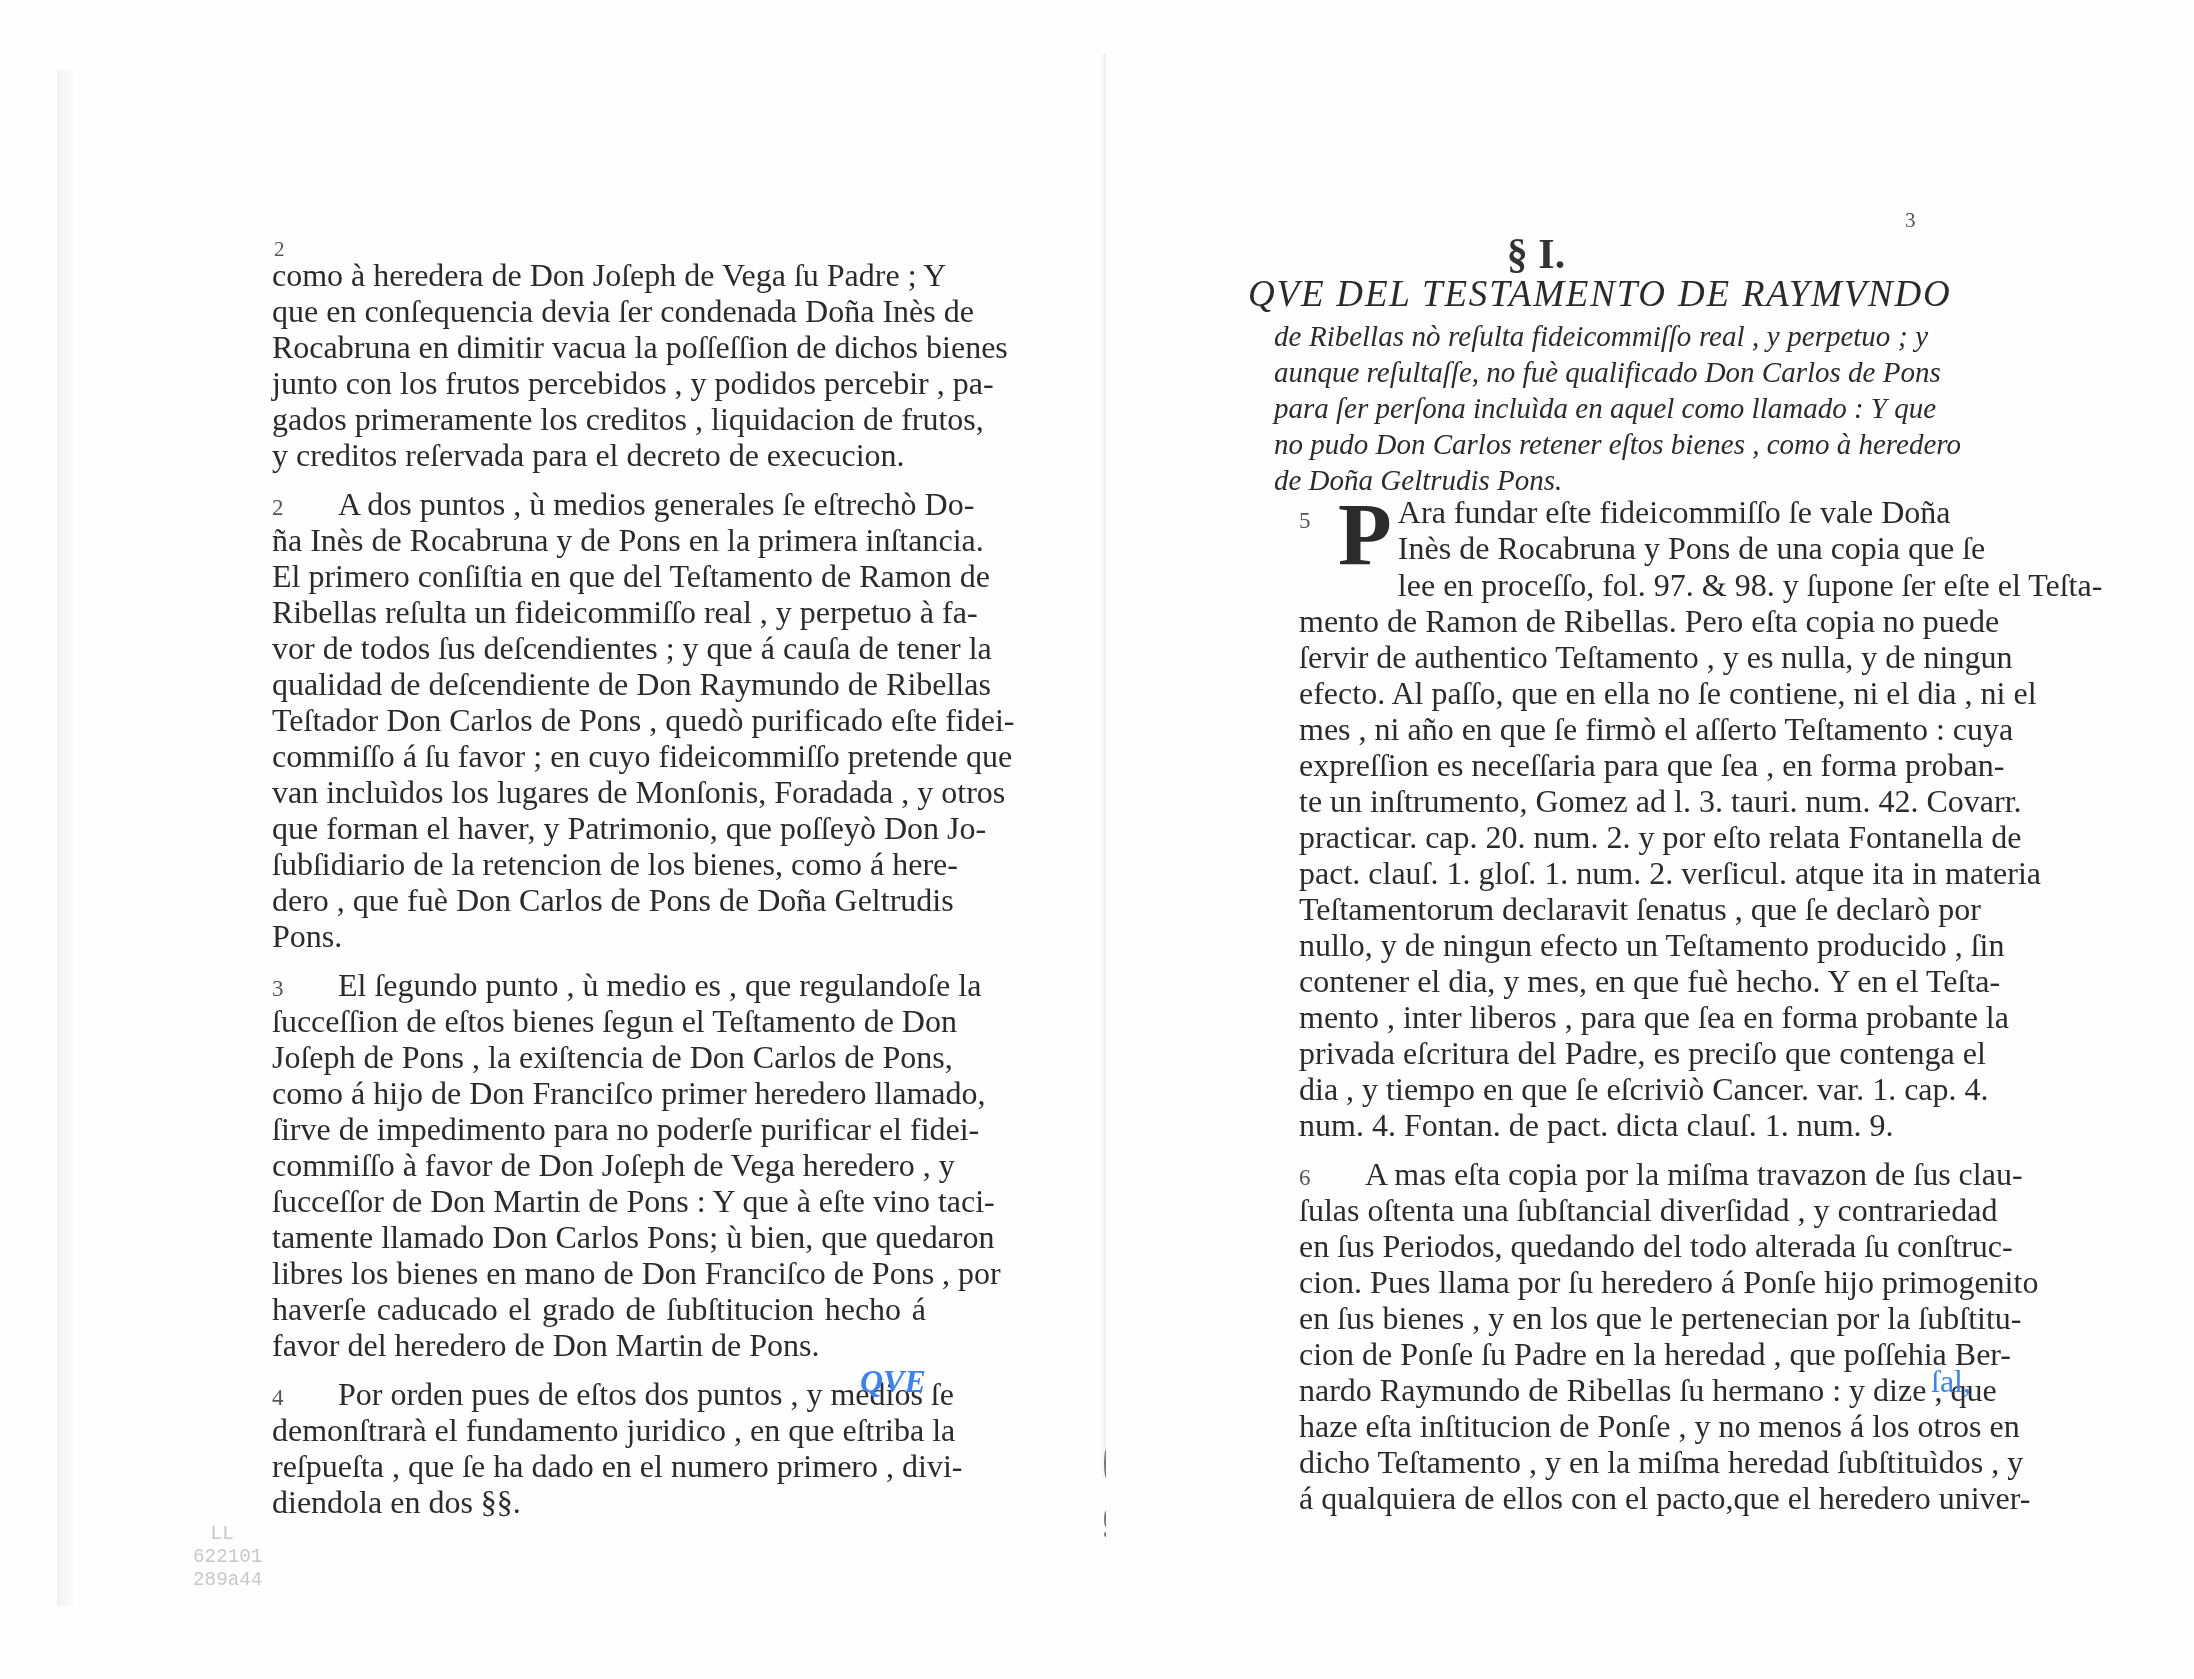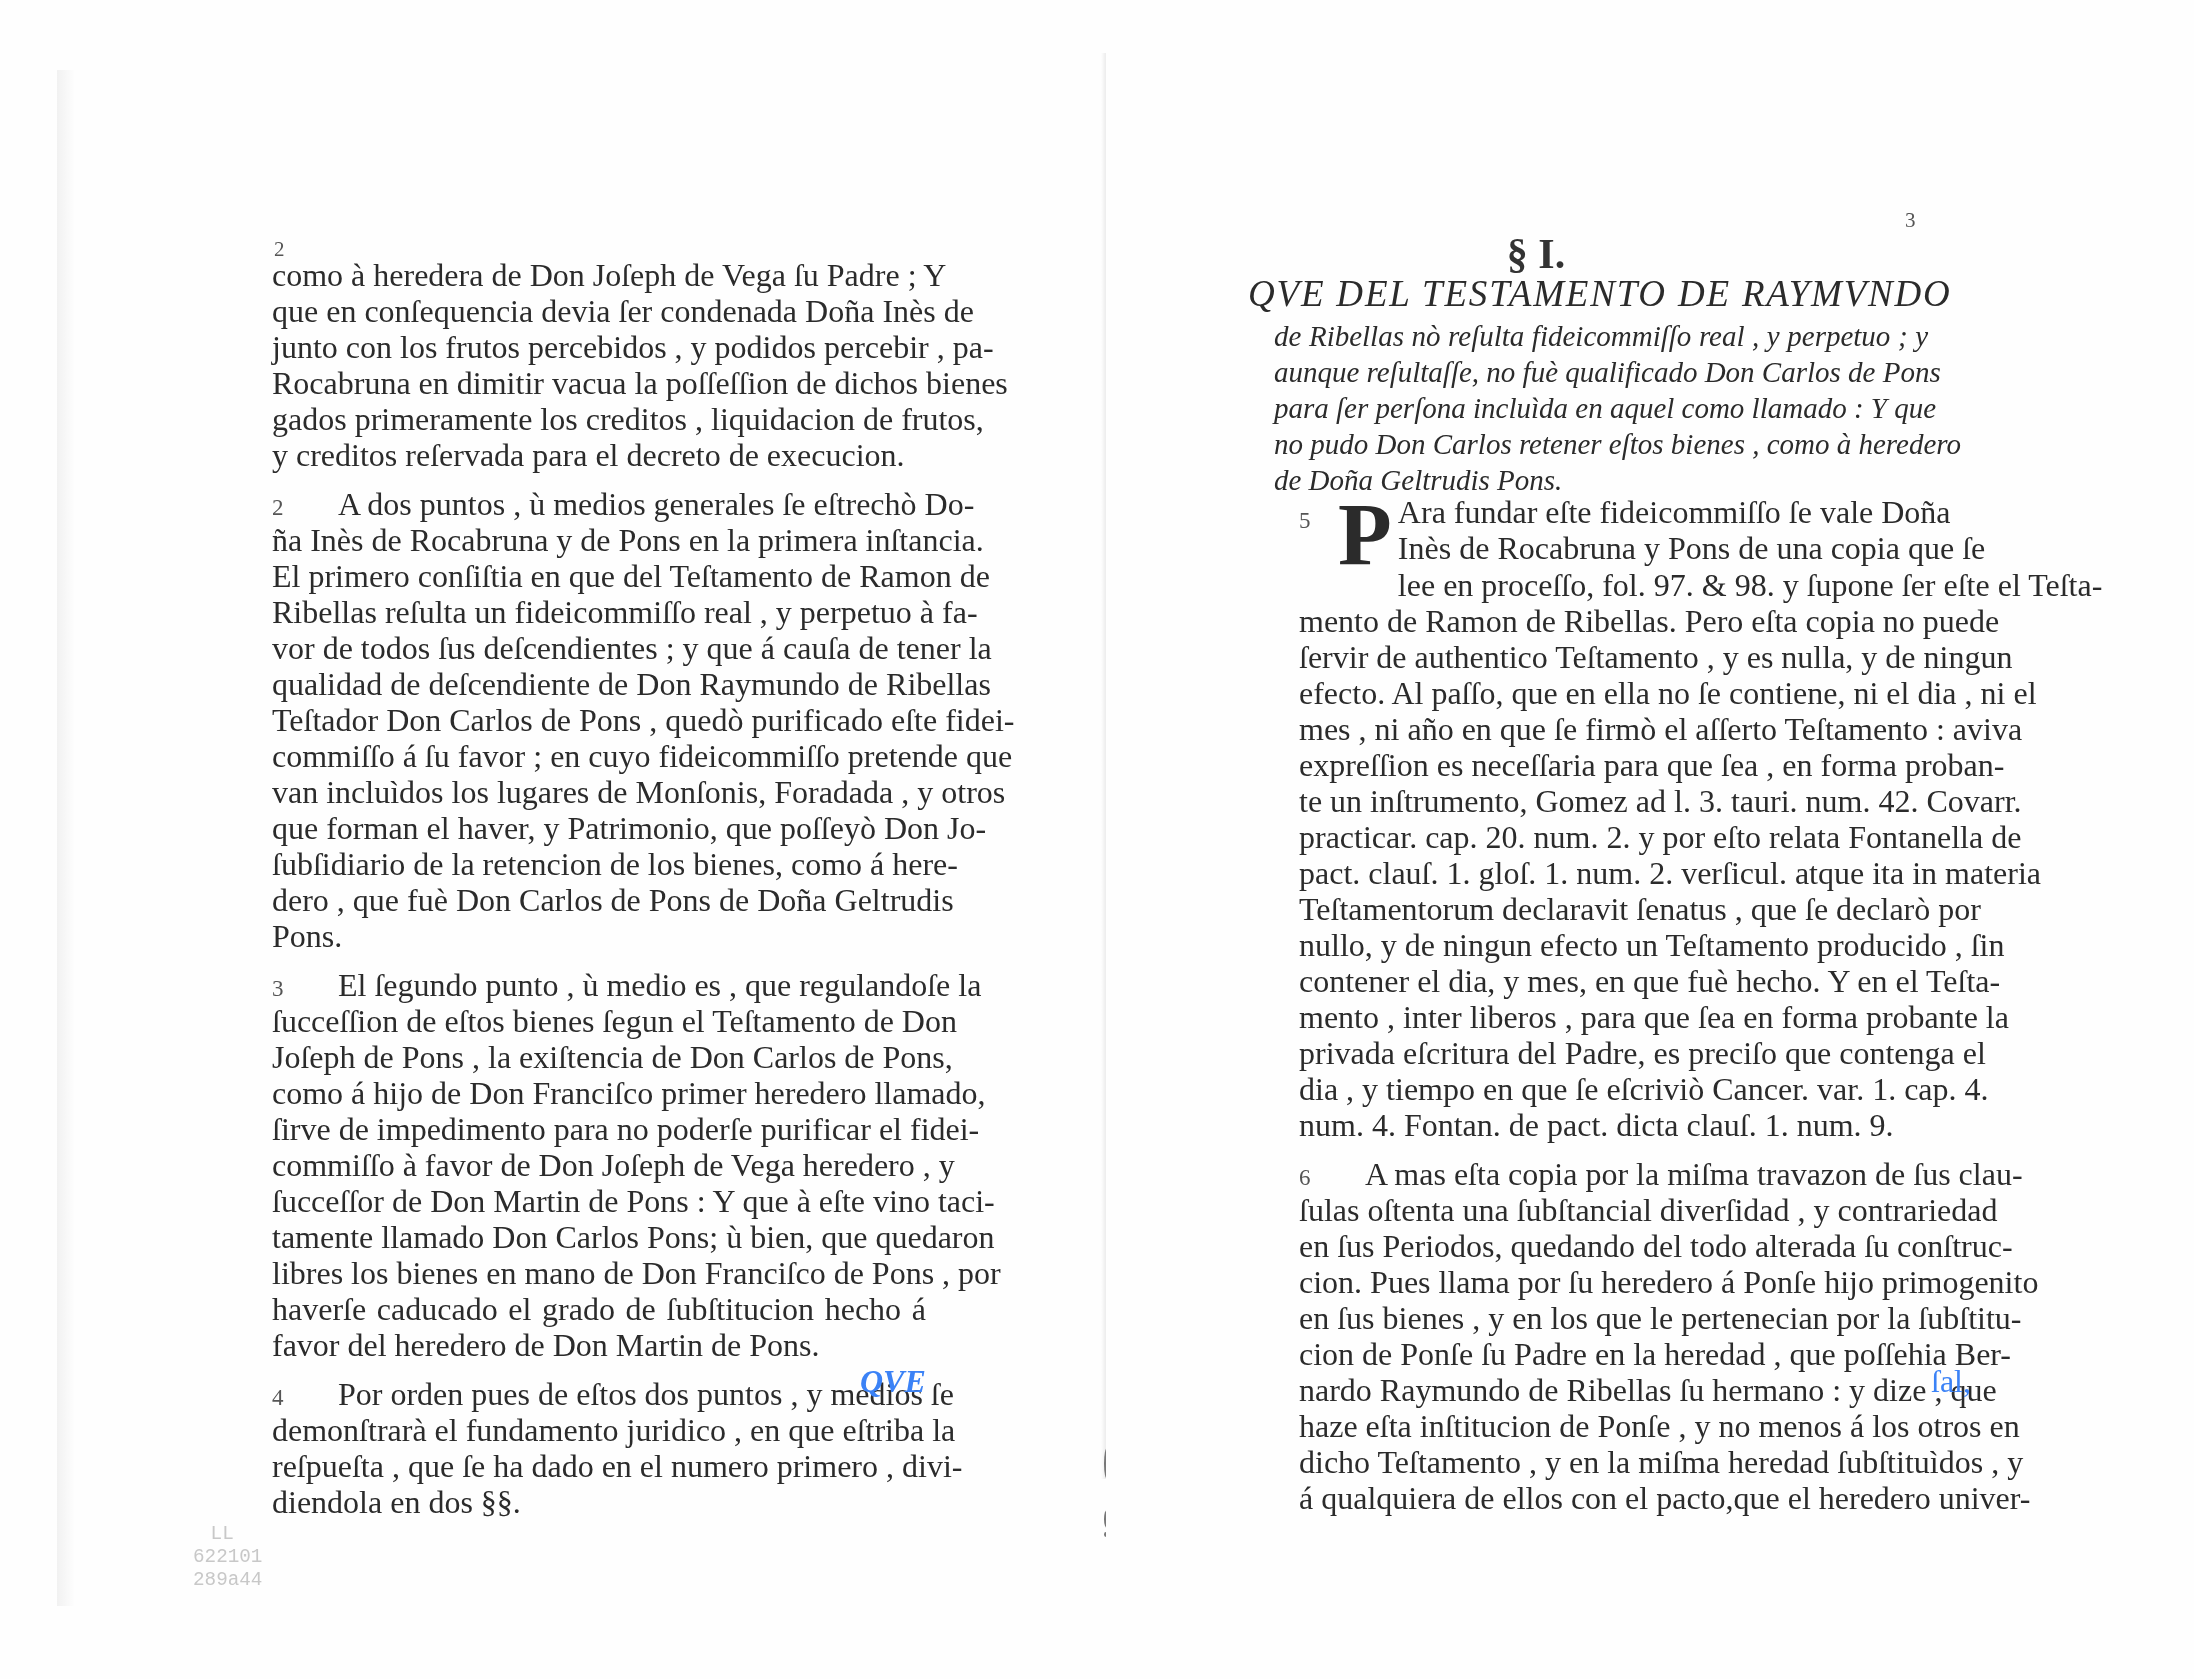--- a/index.html
+++ b/index.html
@@ -62,22 +62,22 @@
 
 <div class="page page-left">
   <div class="edge-shadow" style="left:57px;top:70px;width:17.6px;height:1536px;"></div>
 
   <div class="page-number" style="left:274px;top:237px;">2</div>
 
   <div class="column" id="left-column" style="left:272px;top:257px;width:654px;">
       <div id="left-inner">
         <span class="line"><span>como à heredera de Don Joſeph de Vega ſu Padre ; Y</span></span>
         <span class="line"><span>que en conſequencia devia ſer condenada Doña Inès de</span></span>
+        <span class="line"><span>Rocabruna en dimitir vacua la poſſeſſion de dichos bienes</span></span>
         <span class="line"><span>junto con los frutos percebidos , y podidos percebir , pa-</span></span>
-        <span class="line"><span>Rocabruna en dimitir vacua la poſſeſſion de dichos bienes</span></span>
         <span class="line"><span>gados primeramente los creditos , liquidacion de frutos,</span></span>
         <span class="line last"><span>y creditos reſervada para el decreto de execucion.</span></span>
         <span class="gap"></span>
         <span class="line indent" style="padding-left: 0px;"><span class="para-num" style="width: 66px; text-align: center;">2</span><span>A dos puntos , ù medios generales ſe eſtrechò Do-</span></span>
         <span class="line"><span>ña Inès de Rocabruna y de Pons en la primera inſtancia.</span></span>
         <span class="line"><span>El primero conſiſtia en que del Teſtamento de Ramon de</span></span>
         <span class="line"><span>Ribellas reſulta un fideicommiſſo real , y perpetuo à fa-</span></span>
         <span class="line"><span>vor de todos ſus deſcendientes ; y que á cauſa de tener la</span></span>
         <span class="line"><span>qualidad de deſcendiente de Don Raymundo de Ribellas</span></span>
         <span class="line"><span>Teſtador Don Carlos de Pons , quedò purificado eſte fidei-</span></span>
@@ -142,21 +142,21 @@
       <span class="para-num" style="float:left;margin-top:8.8px;">5</span>
       <span class="dropcap">P</span>
       <span class="line">Ara fundar eſte fideicommiſſo ſe vale Doña</span>
       <span class="line">Inès de Rocabruna y Pons de una copia que ſe</span>
     </div>
     <div id="right-column">
         <span class="line"><span>lee en proceſſo, fol. 97. &amp; 98. y ſupone ſer eſte el Teſta-</span></span>
         <span class="line"><span>mento de Ramon de Ribellas. Pero eſta copia no puede</span></span>
         <span class="line"><span>ſervir de authentico Teſtamento , y es nulla, y de ningun</span></span>
         <span class="line"><span>efecto. Al paſſo, que en ella no ſe contiene, ni el dia , ni el</span></span>
-        <span class="line"><span>mes , ni año en que ſe firmò el aſſerto Teſtamento : aviva</span></span>
+        <span class="line"><span>mes , ni año en que ſe firmò el aſſerto Teſtamento : cuya</span></span>
         <span class="line"><span>expreſſion es neceſſaria para que ſea , en forma proban-</span></span>
         <span class="line"><span>te un inſtrumento, Gomez ad l. 3. tauri. num. 42. Covarr.</span></span>
         <span class="line"><span>practicar. cap. 20. num. 2. y por eſto relata Fontanella de</span></span>
         <span class="line"><span>pact. clauſ. 1. gloſ. 1. num. 2. verſicul. atque ita in materia</span></span>
         <span class="line"><span>Teſtamentorum declaravit ſenatus , que ſe declarò por</span></span>
         <span class="line"><span>nullo, y de ningun efecto un Teſtamento producido , ſin</span></span>
         <span class="line"><span>contener el dia, y mes, en que fuè hecho. Y en el Teſta-</span></span>
         <span class="line"><span>mento , inter liberos , para que ſea en forma probante la</span></span>
         <span class="line"><span>privada eſcritura del Padre, es preciſo que contenga el</span></span>
         <span class="line"><span>dia , y tiempo en que ſe eſcriviò Cancer. var. 1. cap. 4.</span></span>

